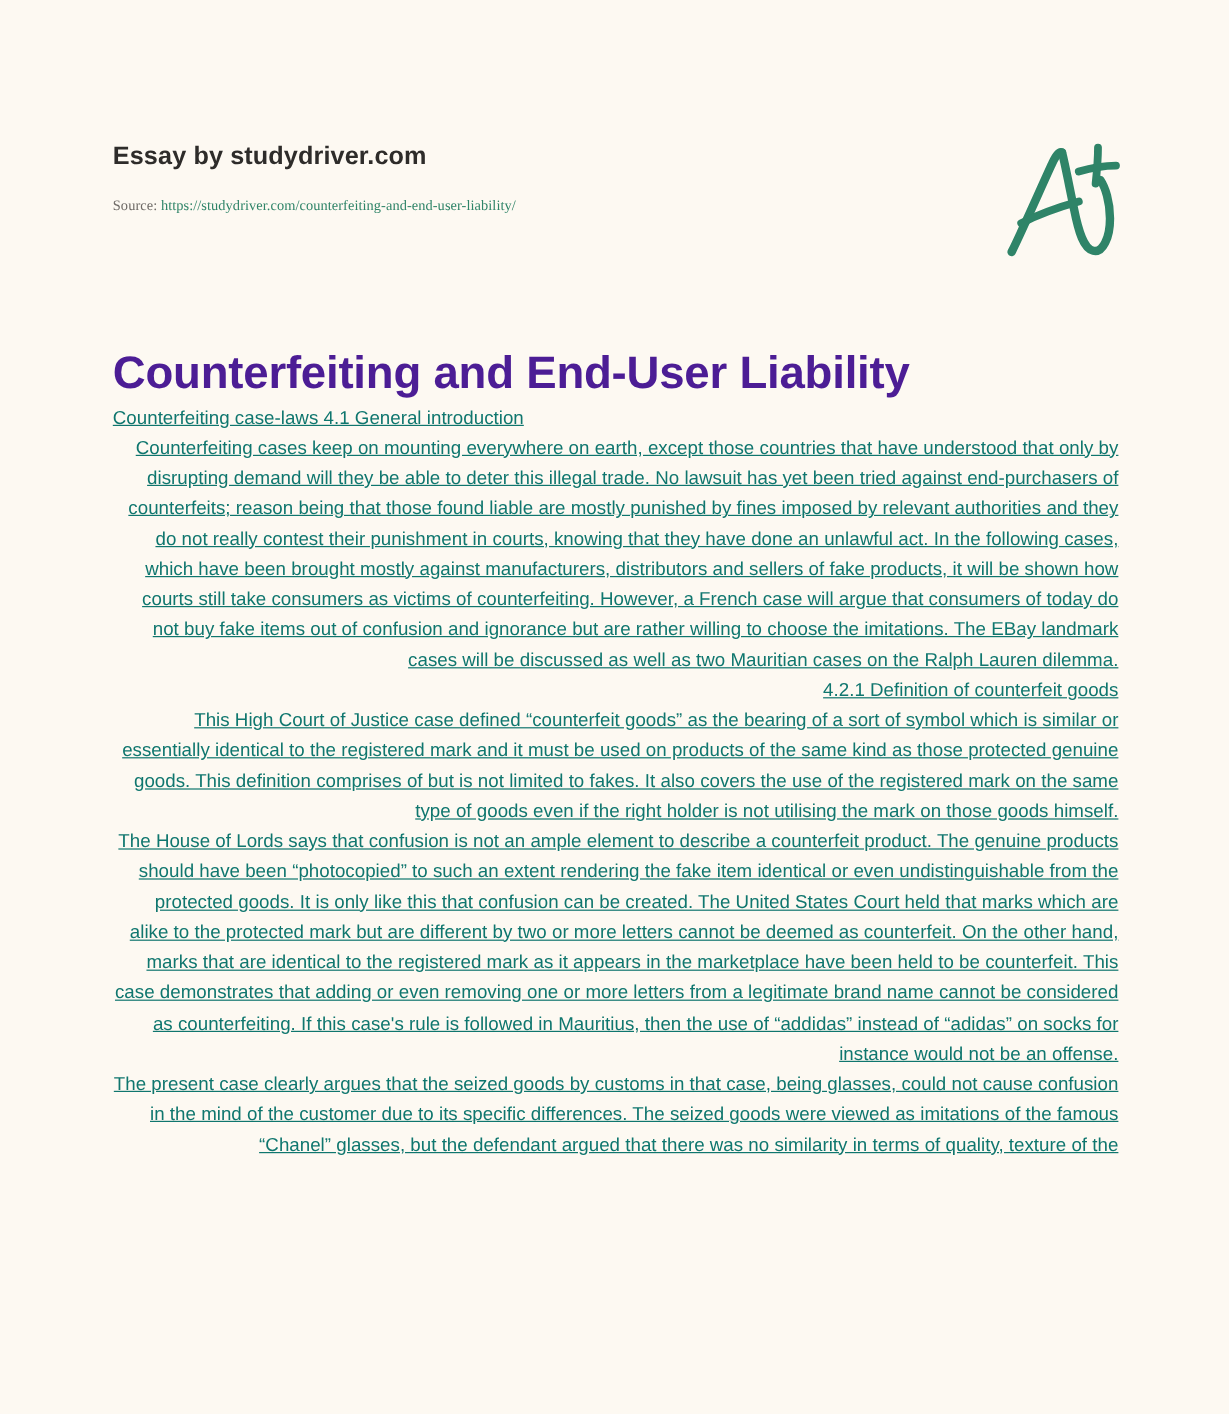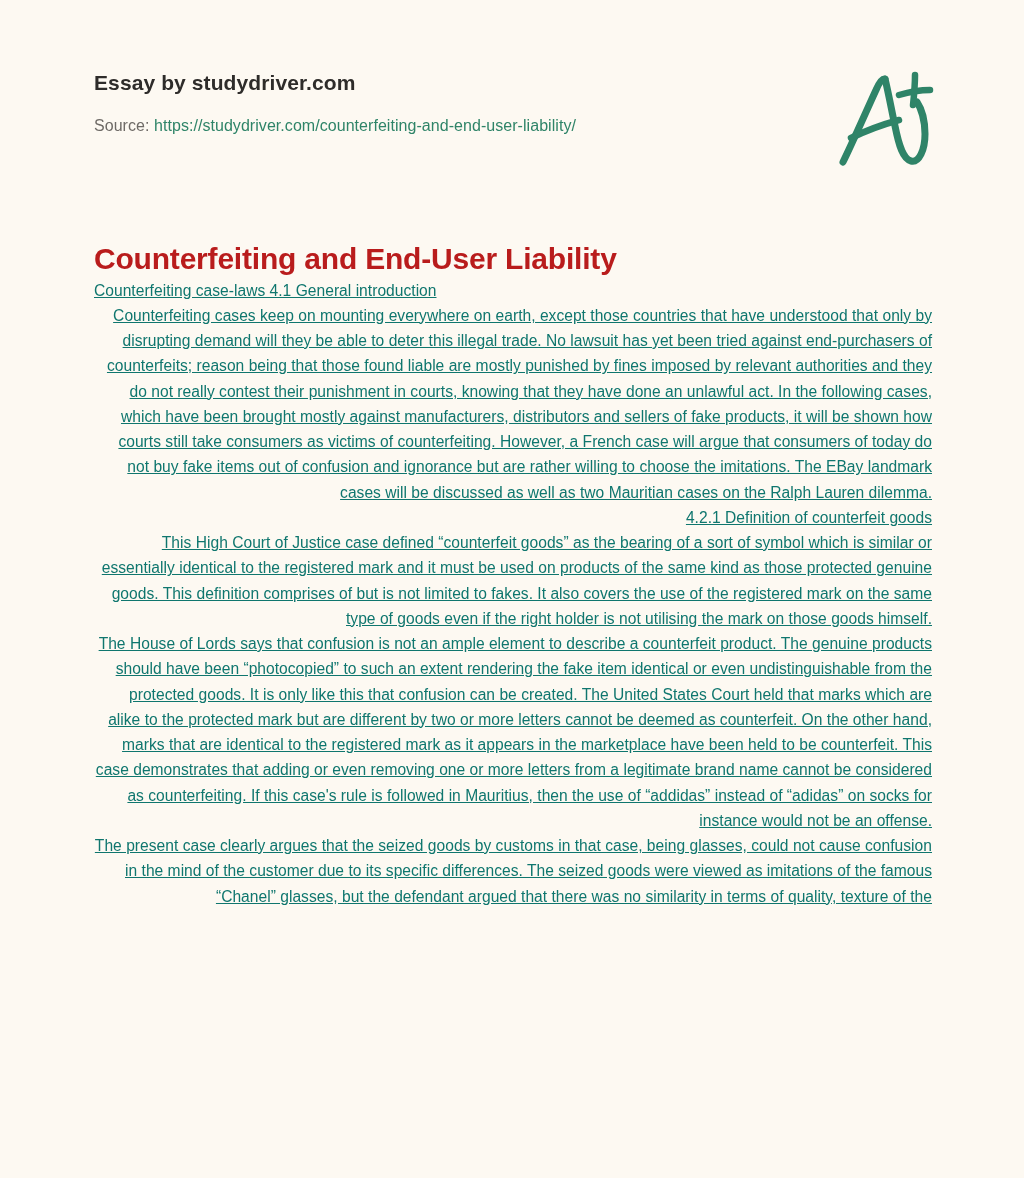--- a/index.html
+++ b/index.html
@@ -14,20 +14,21 @@
     font-family: "Liberation Sans", sans-serif;
     color: #3c3a38;
     overflow: hidden;
   }
 
   .page {
     position: relative;
     width: 1024px;
     height: 1013px;
     box-sizing: border-box;
+    margin-top: 48px;
   }
 
   
   .header {
     position: absolute;
     top: 0;
     left: 0;
     right: 0;
     height: 195px;
     padding: 70px 94px 0 94px;
@@ -37,24 +38,25 @@
   .brand-line {
     font-size: 21px;
     font-weight: bold;
     color: #2e2c2a;
     letter-spacing: 0.1px;
     line-height: 1.2;
   }
 
   .source-line {
     margin-top: 21px;
-    font-size: 16px;
+    font-size: 12px;
     line-height: 1.3;
     color: #6e6a66;
     letter-spacing: 0.05px;
+    font-family: Liberation Serif, serif;
   }
   .source-label {
     color: #6e6a66;
   }
   .source-url {
     color: #2f8468;
     text-decoration: none;
   }
 
   
@@ -75,24 +77,24 @@
   
   .article {
     position: absolute;
     top: 240px;
     left: 94px;
     width: 838px;
   }
 
   h1.doc-title {
     margin: 0 0 0 0;
-    font-size: 30px;
+    font-size: 38px;
     line-height: 1.25;
     font-weight: bold;
-    color: #b91c1c;
+    color: #4c1d95;
     letter-spacing: -0.2px;
   }
 
   .body-text {
     font-size: 15.6px;
     line-height: 1.62;
     color: #0f766e;
     letter-spacing: 0.02px;
     text-decoration: underline;
   }

